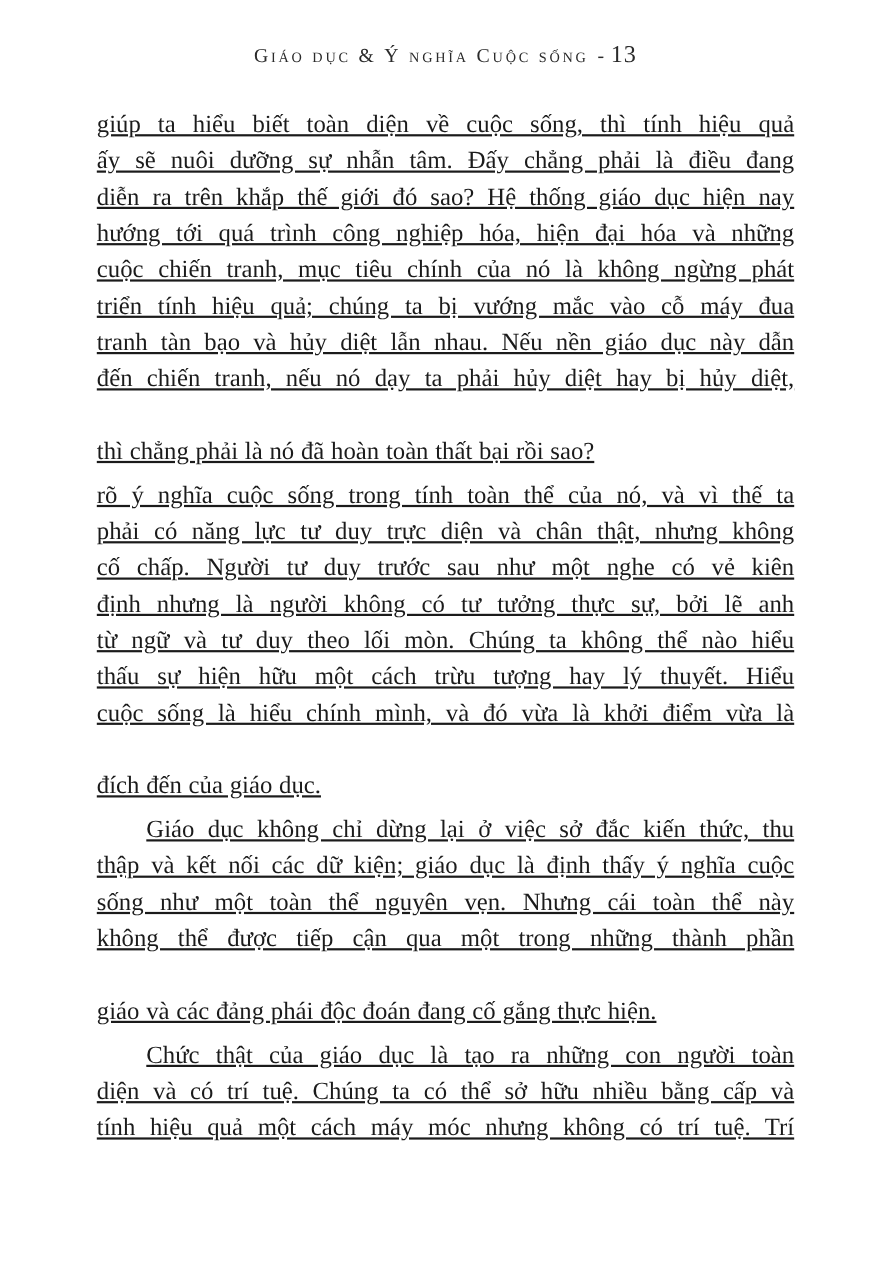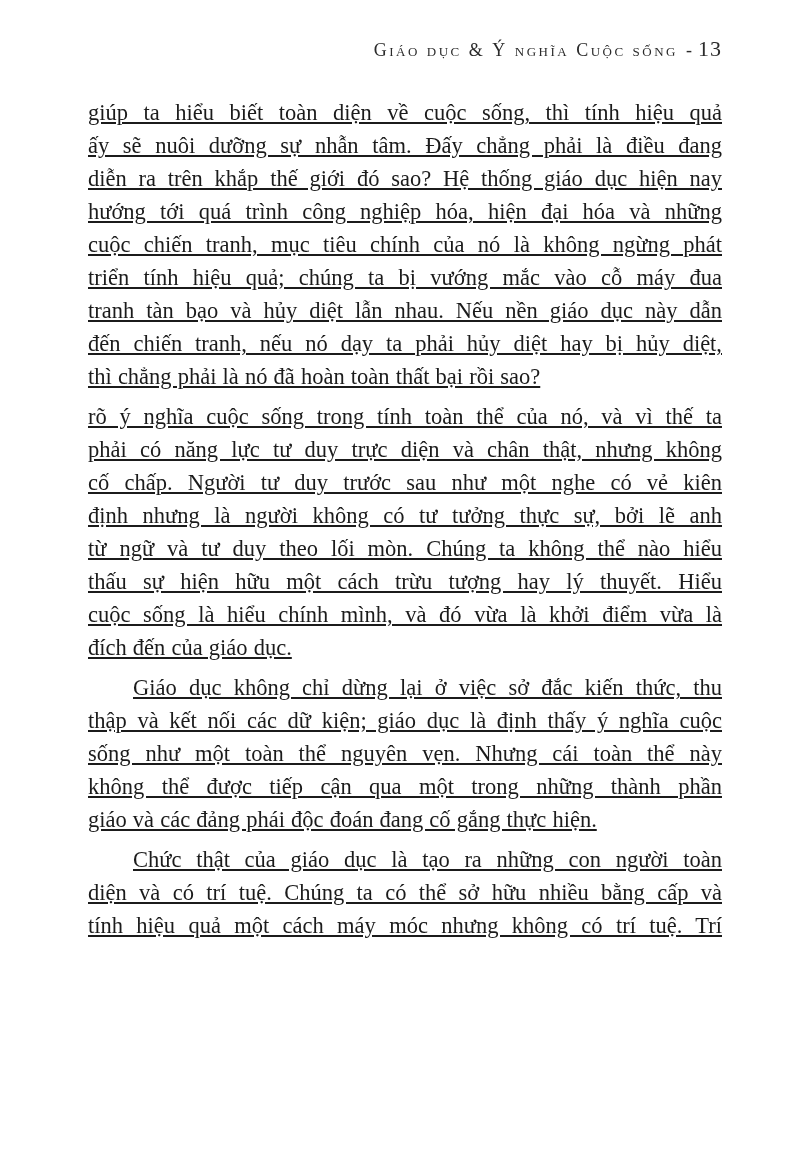--- a/index.html
+++ b/index.html
@@ -14,21 +14,21 @@
     background: #ffffff;
     font-family: "Liberation Serif", serif;
     color: #1b1b1b;
     overflow: hidden;
   }
   .running-head {
     position: absolute;
     top: 36px;
     left: 88px;
     width: 634px;
-    text-align: right;
+    text-align: center;
     white-space: nowrap;
     color: #2b2b2b;
   }
   .running-head .head-title {
     font-variant: small-caps;
     font-size: 18px;
     letter-spacing: 2.5px;
   }
   .running-head .head-sep {
     font-size: 18px;
@@ -49,20 +49,21 @@
   .line {
     font-size: 22.5px;
     line-height: 33px;
     text-align: justify;
     text-align-last: justify;
     word-spacing: 0.5px;
   }
   .line.no-just {
     text-align: left;
     text-align-last: left;
+    margin-top: 33px;
   }
   .line.indent {
     text-indent: 45px;
   }
 </style>
 </head>
 <body>
 
 <div class="page">
   <div class="running-head">

